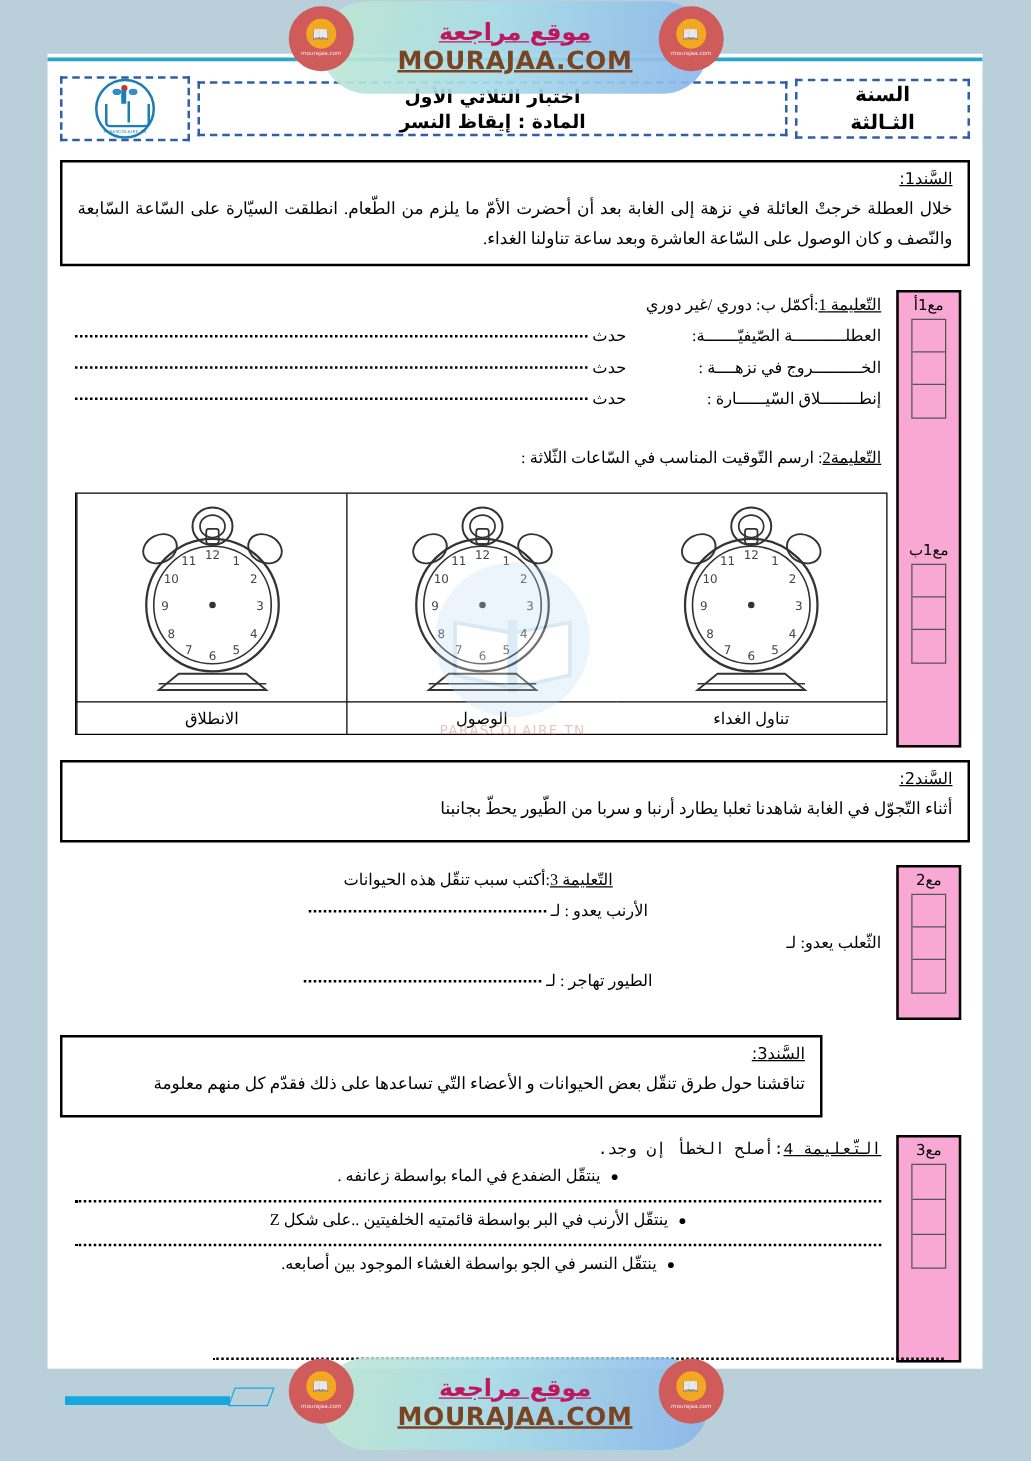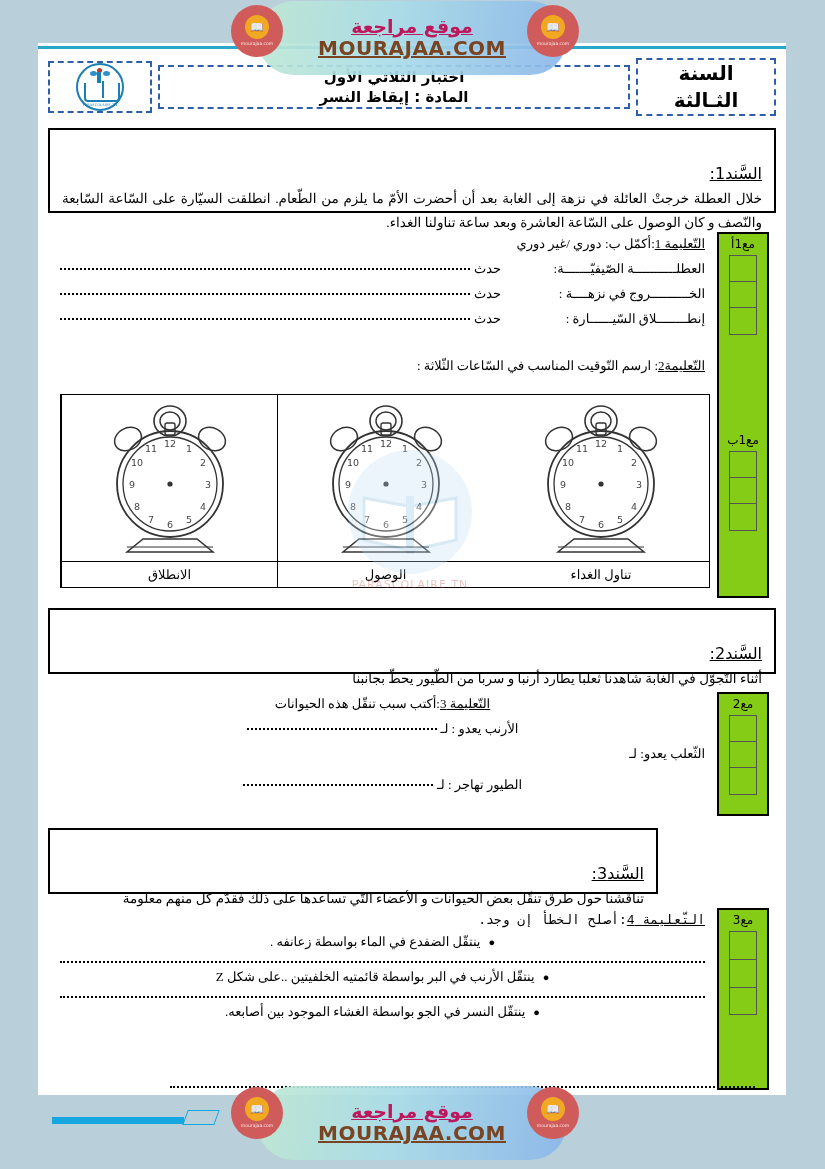--- a/index.html
+++ b/index.html
@@ -58,21 +58,21 @@
   .hdr-year { width: 140px; flex-direction: column; }
 
   .hdr-center-line, .hdr-year-line {
     font-family: "DejaVu Sans", sans-serif;
     font-weight: bold;
     color: #000;
     line-height: 1.35;
     white-space: nowrap;
   }
   .hdr-center-line { font-size: 15px; }
-  .hdr-year-line { font-size: 20px; }
+  .hdr-year-line { font-size: 16px; }
 
   .logo-circle {
     width: 44px; height: 44px;
     border-radius: 50%;
     border: 2px solid #1b7fb5;
     position: relative;
     background: #fff;
   }
   .logo-book {
     position: absolute;
@@ -115,26 +115,25 @@
 
   
   .doc-box {
     position: absolute;
     border: 2px solid #000;
     box-sizing: border-box;
     background: #fff;
     padding: 6px 12px 8px 12px;
   }
   .doc-label {
-    font-size: 16px;
+    font-size: 13px;
     text-decoration: underline;
     font-family: "DejaVu Sans", sans-serif;
     text-align: right;
     margin-bottom: 4px;
-    margin-top: 28px;
   }
   .doc-text {
     font-size: 13.5px;
     line-height: 1.75;
     text-align: justify;
     text-align-last: right;
     direction: rtl;
     font-family: "Liberation Serif", serif;
   }
 
@@ -164,21 +163,21 @@
     flex: 1;
     border-bottom: 2px dotted #000;
     transform: translateY(-3px);
   }
 
   
   .score-col {
     position: absolute;
     border: 2px solid #000;
     box-sizing: border-box;
-    background: #84cc16;
+    background: #f9a8d4;
     width: 52px;
     display: flex;
     flex-direction: column;
     align-items: center;
   }
   .score-title {
     font-size: 12px;
     font-family: "DejaVu Sans", sans-serif;
     margin: 3px 0 4px 0;
     direction: rtl;

